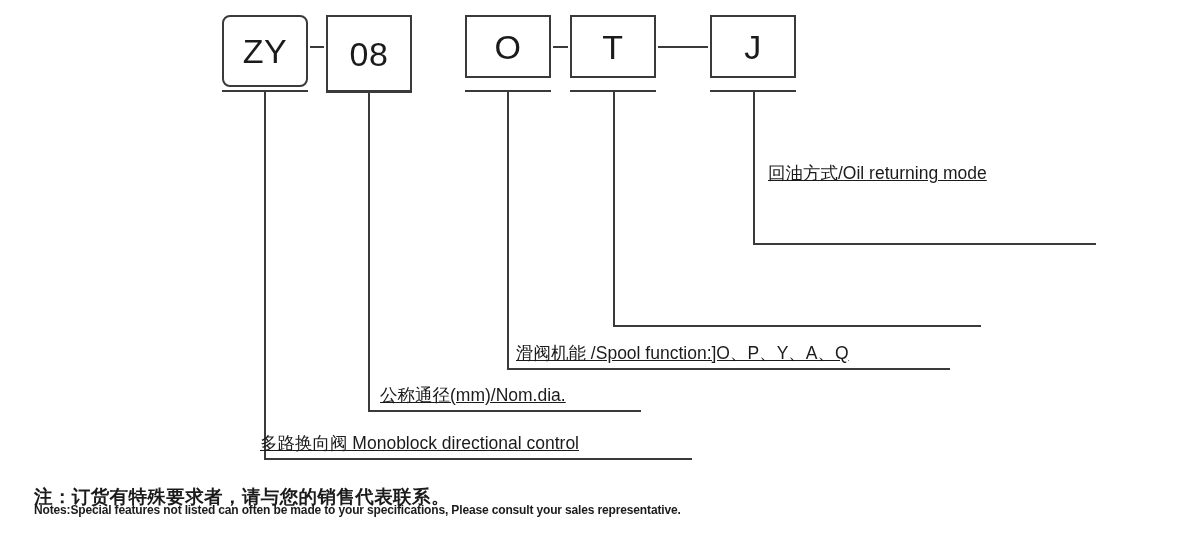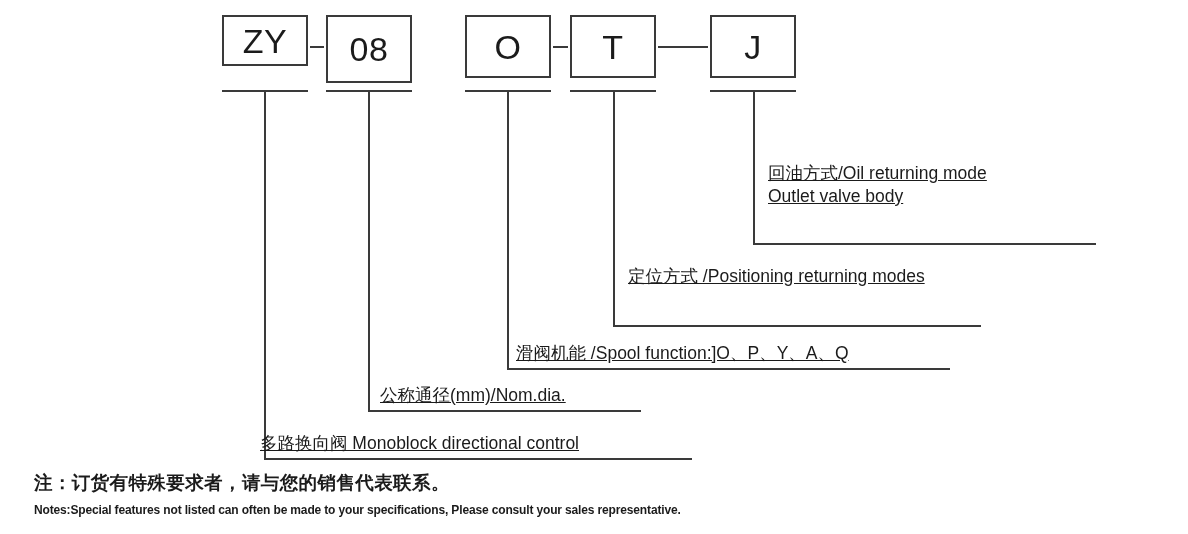--- a/index.html
+++ b/index.html
@@ -84,22 +84,22 @@
     letter-spacing: -0.15px;
     font-weight: bold;
   }
 </style>
 </head>
 <body>
 
 <div id="page">
 
   <div id="boxes-layer">
-      <div class="code-box" style="left: 222px; top: 15px; width: 86px; height: 51px;">ZY</div>
-      <div class="code-box" style="left: 326px; top: 15px; width: 86px; height: 68px;">08</div>
+      <div class="code-box" style="left: 222px; top: 15px; width: 86px; height: 72px; border-radius: 8px;">ZY</div>
+      <div class="code-box" style="left: 326px; top: 15px; width: 86px; height: 78px;">08</div>
       <div class="code-box" style="left: 465px; top: 15px; width: 86px; height: 63px;">O</div>
       <div class="code-box" style="left: 570px; top: 15px; width: 86px; height: 63px;">T</div>
       <div class="code-box" style="left: 710px; top: 15px; width: 86px; height: 63px;">J</div>
       <div class="dash" style="left: 310px; top: 46px; width: 14px;"></div>
       <div class="dash" style="left: 553px; top: 46px; width: 15px;"></div>
       <div class="dash" style="left: 658px; top: 46px; width: 50px;"></div>
     </div>
   <div id="leaders-layer">
       <div class="stub-bar" style="left: 222px; top: 90px; width: 86px;"></div>
       <div class="stub-bar" style="left: 326px; top: 90px; width: 86px;"></div>
@@ -113,33 +113,31 @@
       <div class="vline" style="left: 507px; top: 92px; height: 276px;"></div>
       <div class="uline" style="left: 507px; top: 368px; width: 443px;"></div>
       <div class="vline" style="left: 368px; top: 92px; height: 318px;"></div>
       <div class="uline" style="left: 368px; top: 410px; width: 273px;"></div>
       <div class="vline" style="left: 264px; top: 92px; height: 366px;"></div>
       <div class="uline" style="left: 264px; top: 458px; width: 428px;"></div>
     </div>
   <div id="callouts-layer">
       <div class="desc" style="left: 768px; top: 162px;">
         <span class="ln">回油方式/Oil returning mode</span>
-        <span class="ln">Outlet valve body</span>
       </div>
       <div class="desc" style="left: 628px; top: 265px;">
-        <span class="ln">定位方式 /Positioning returning modes</span>
       </div>
       <div class="desc" style="left: 516px; top: 342px;">
         <span class="ln">滑阀机能 /Spool function:]O、P、Y、A、Q</span>
       </div>
       <div class="desc" style="left: 380px; top: 384px;">
         <span class="ln">公称通径(mm)/Nom.dia.</span>
       </div>
       <div class="desc" style="left: 260px; top: 432px;">
         <span class="ln">多路换向阀 Monoblock directional control</span>
       </div>
     </div>
 
-  <div class="note note-cn" style="left:34px; top:470px;">注：订货有特殊要求者，请与您的销售代表联系。</div>
+  <div class="note note-cn" style="left:34px; top:484px;">注：订货有特殊要求者，请与您的销售代表联系。</div>
 
   <div class="note note-en" style="left:34px; top:503px;">Notes:Special features not listed can often be made to your specifications, Please consult your sales representative.</div>
 
 </div>
 
 </body></html>

